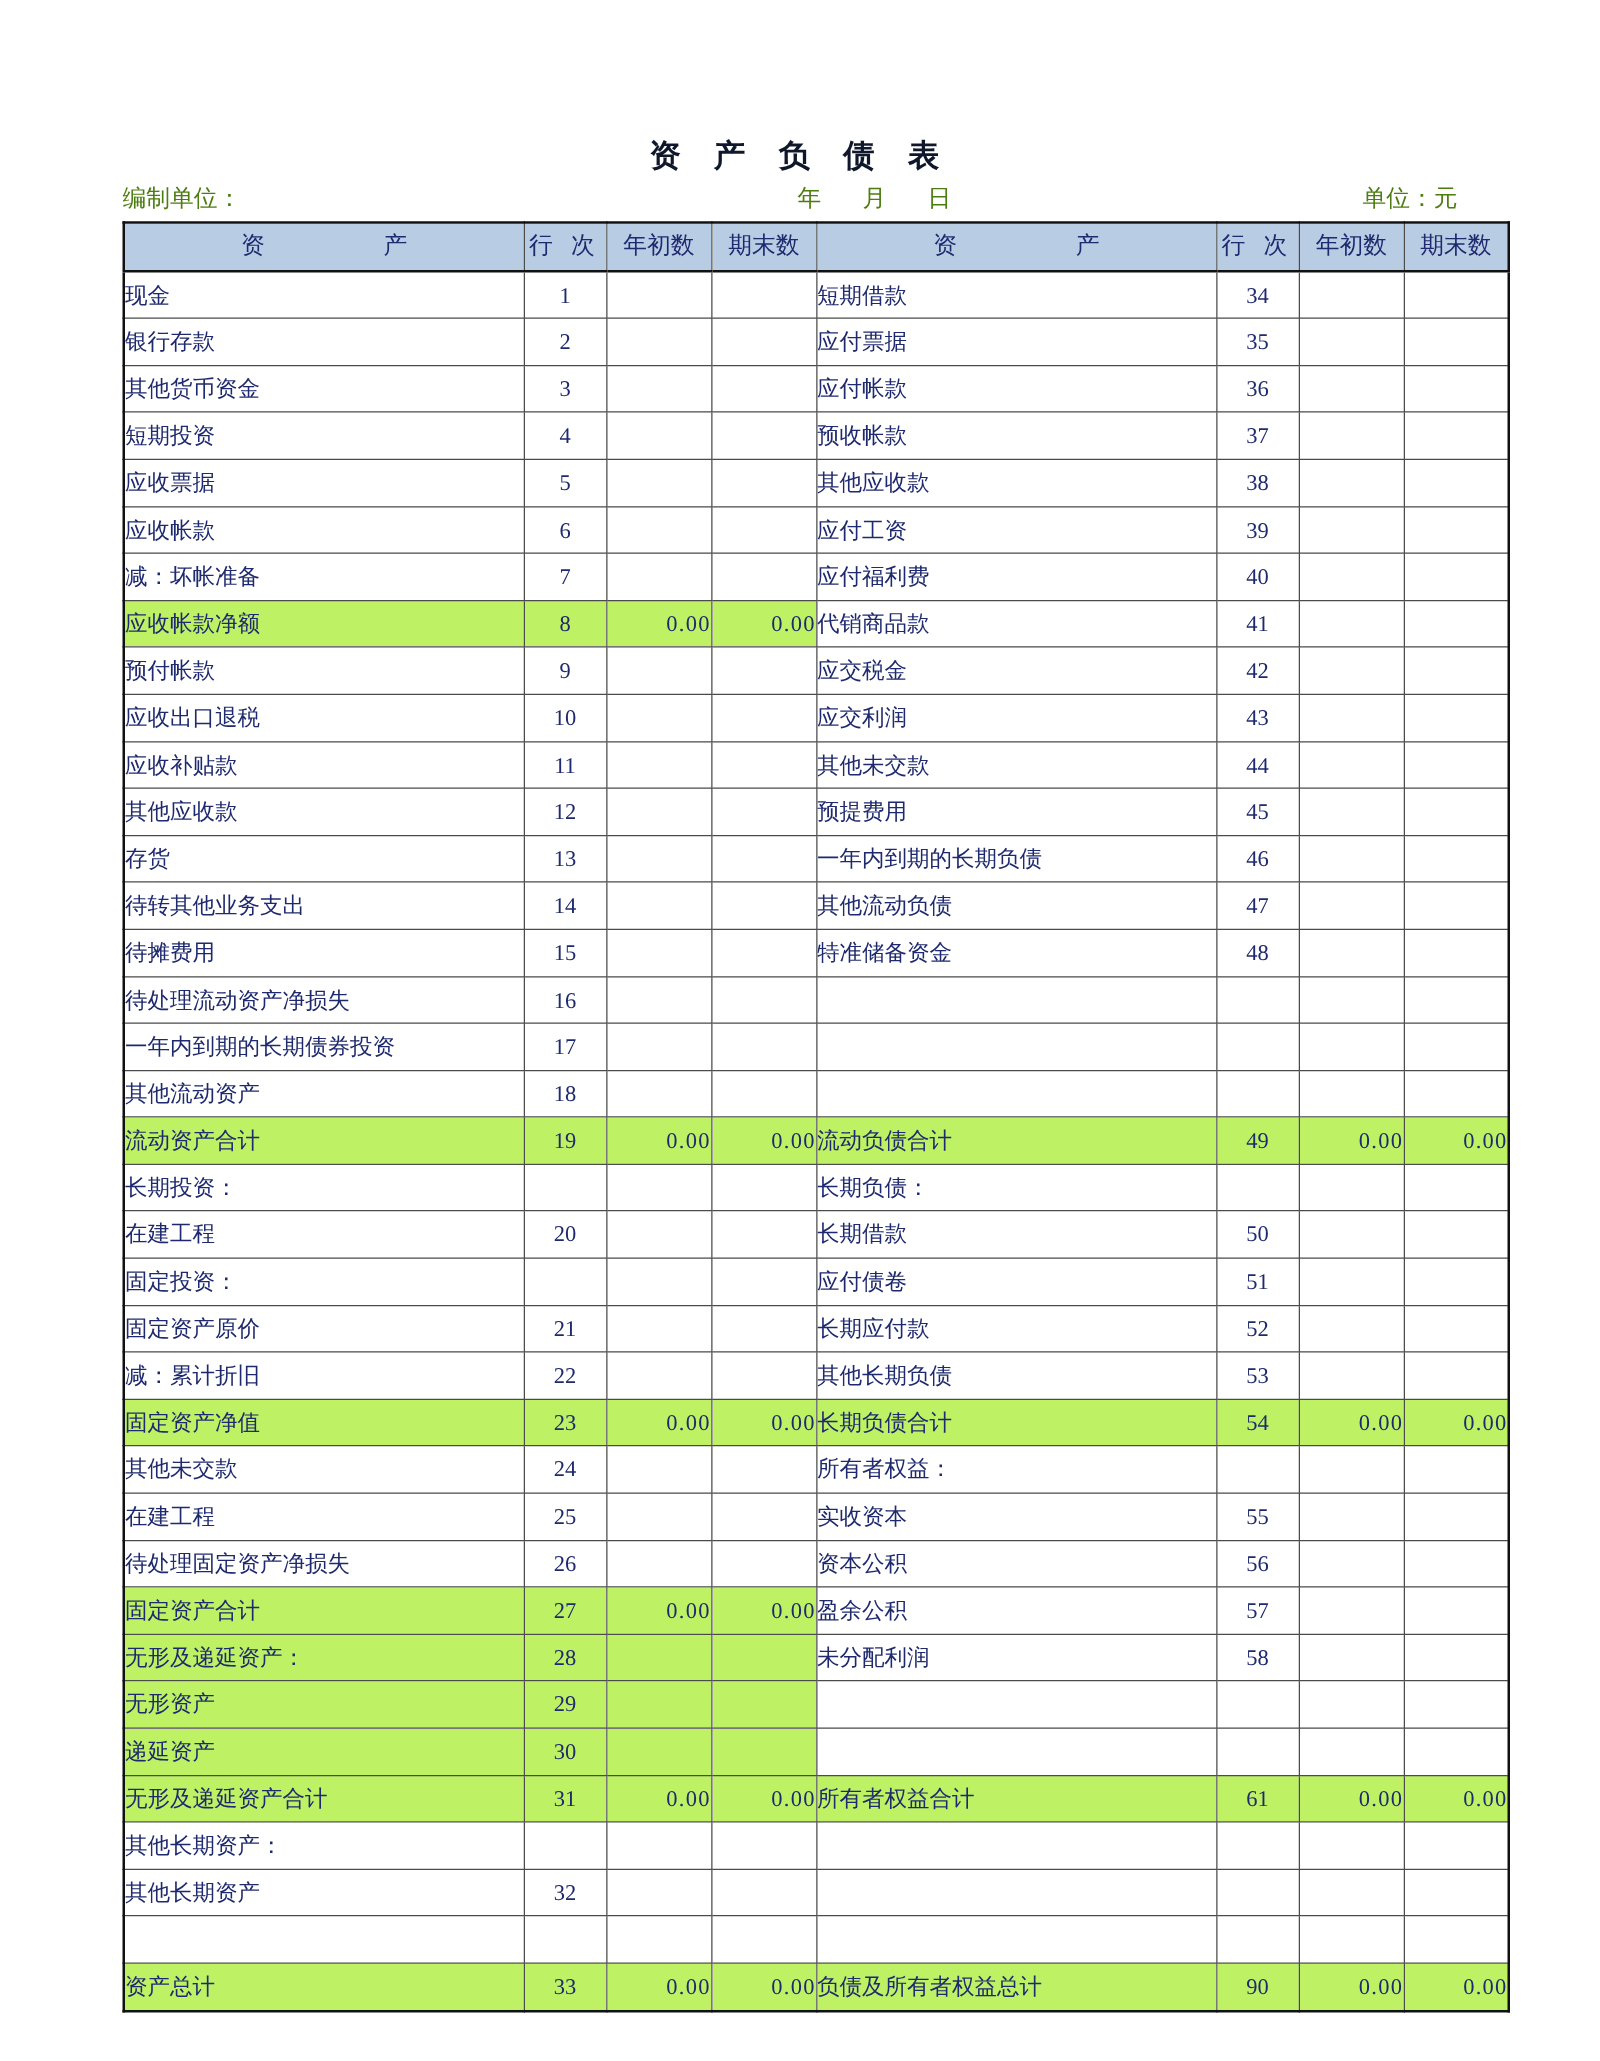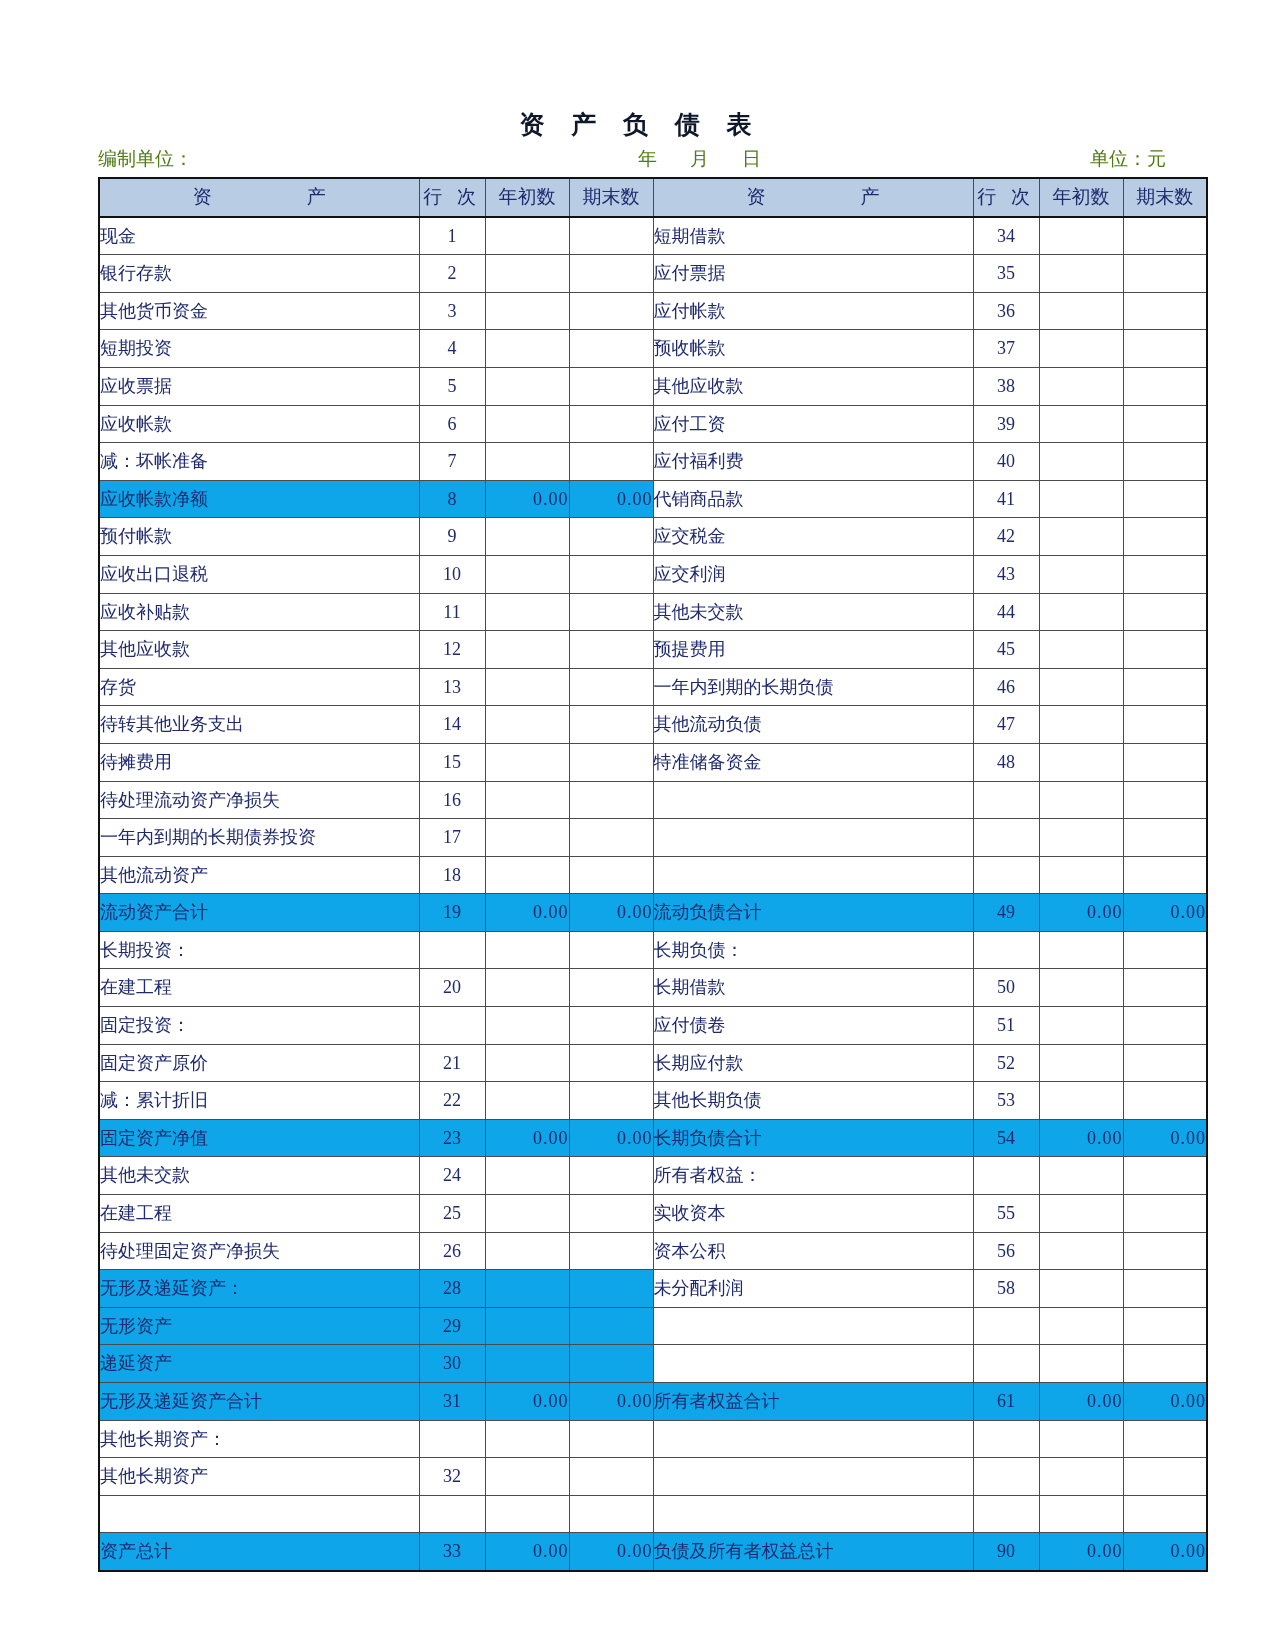--- a/index.html
+++ b/index.html
@@ -96,21 +96,21 @@
   td.item   { text-align: left; padding-left: 8px; }
   td.no     { text-align: center; }
   td.num    { text-align: right; padding-right: 9px; font-family: "Liberation Serif", serif; letter-spacing: 1px; }
 
   
   .ind0 { padding-left: 6px; }
   .ind1 { padding-left: 38px; }
   .ind2 { padding-left: 62px; }
 
   
-  td.hl { background: #0ea5e9; }
+  td.hl { background: #bef264; }
 
   
   td.mid-start, th.mid-start { border-left: 2px solid #111; }
 </style>
 </head>
 <body>
 
 <div class="page">
 
   <div class="sheet-title">资 产 负 债 表</div>
@@ -419,20 +419,30 @@
           <td class="item ind1">待处理固定资产净损失</td>
           <td class="no">26</td>
           <td class="num"></td>
           <td class="num"></td>
           <td class="item ind1 mid-start">资本公积</td>
           <td class="no">56</td>
           <td class="num"></td>
           <td class="num"></td>
         </tr>
         <tr>
+          <td class="item ind2 hl">固定资产合计</td>
+          <td class="no hl">27</td>
+          <td class="num hl">0.00</td>
+          <td class="num hl">0.00</td>
+          <td class="item ind1 mid-start">盈余公积</td>
+          <td class="no">57</td>
+          <td class="num"></td>
+          <td class="num"></td>
+        </tr>
+        <tr>
           <td class="item ind0 hl">无形及递延资产：</td>
           <td class="no hl">28</td>
           <td class="num hl"></td>
           <td class="num hl"></td>
           <td class="item ind1 mid-start">未分配利润</td>
           <td class="no">58</td>
           <td class="num"></td>
           <td class="num"></td>
         </tr>
         <tr>

